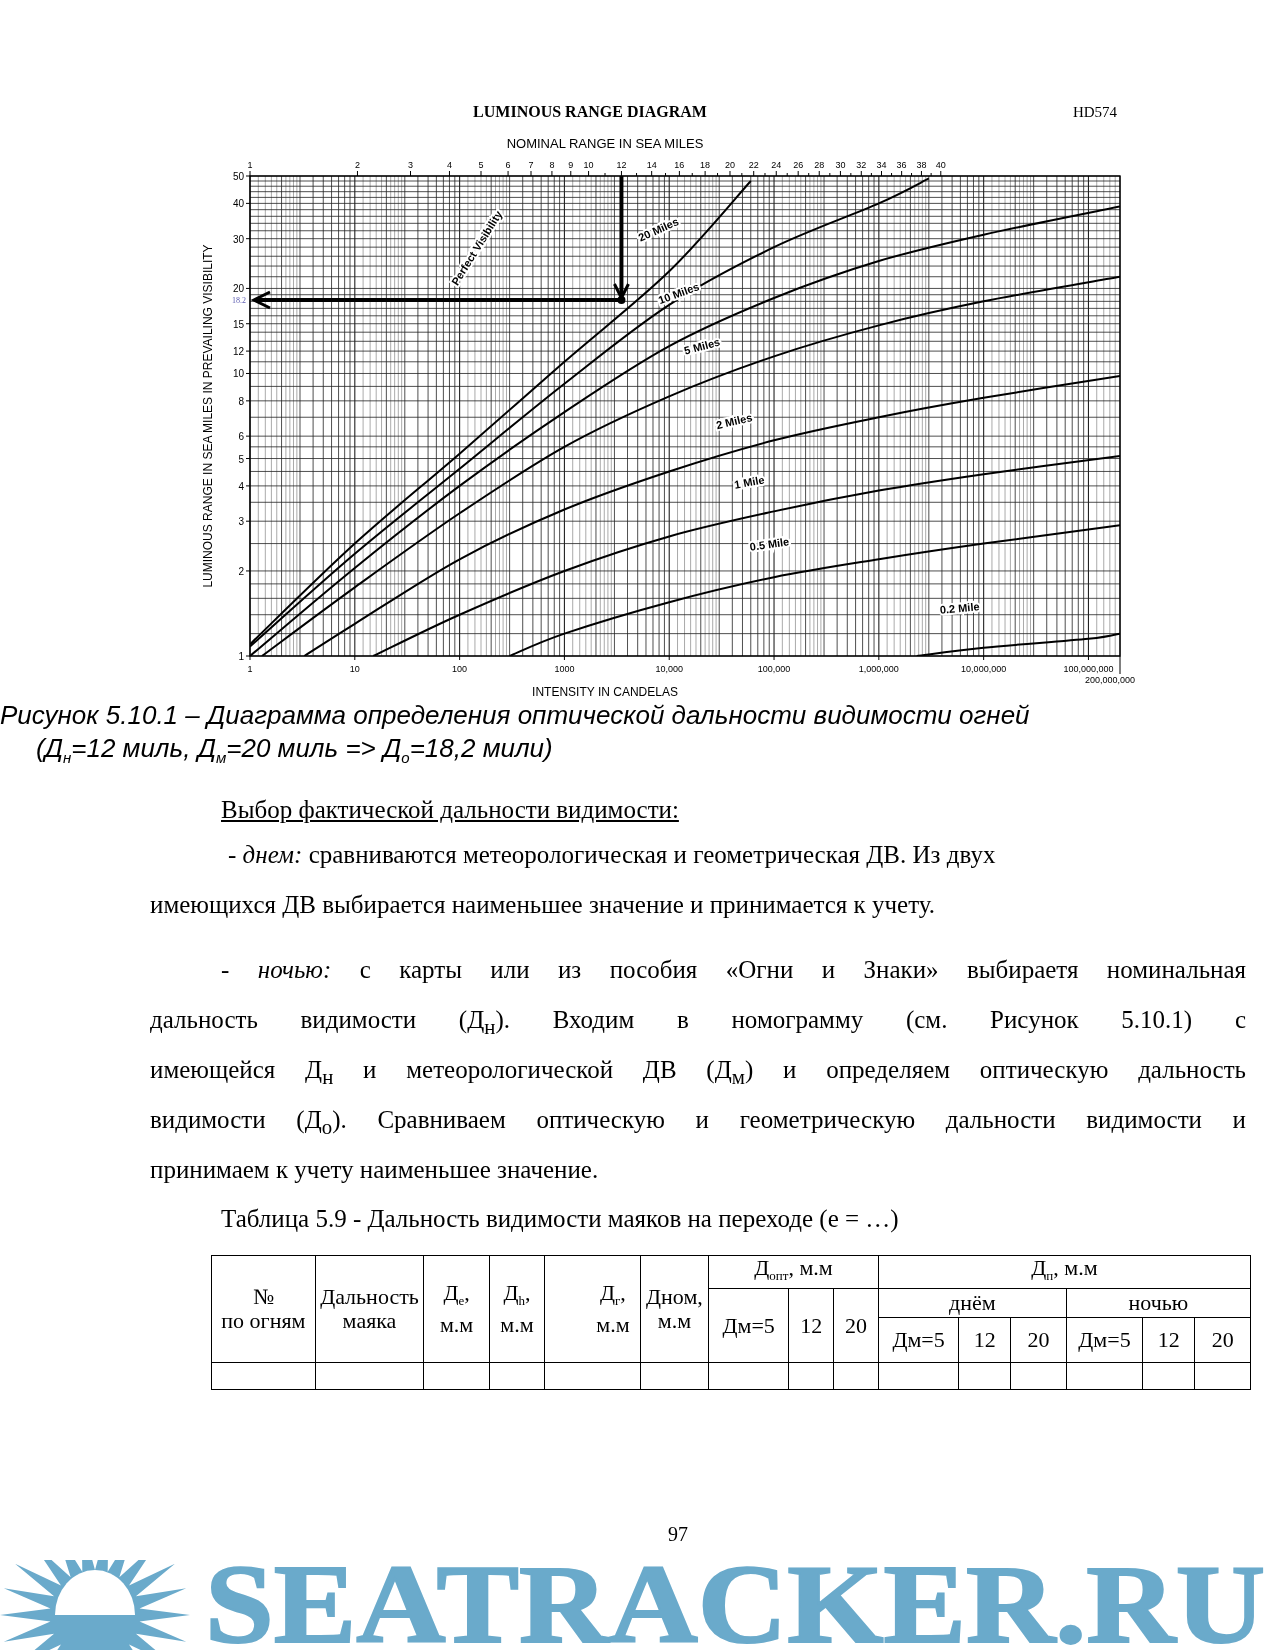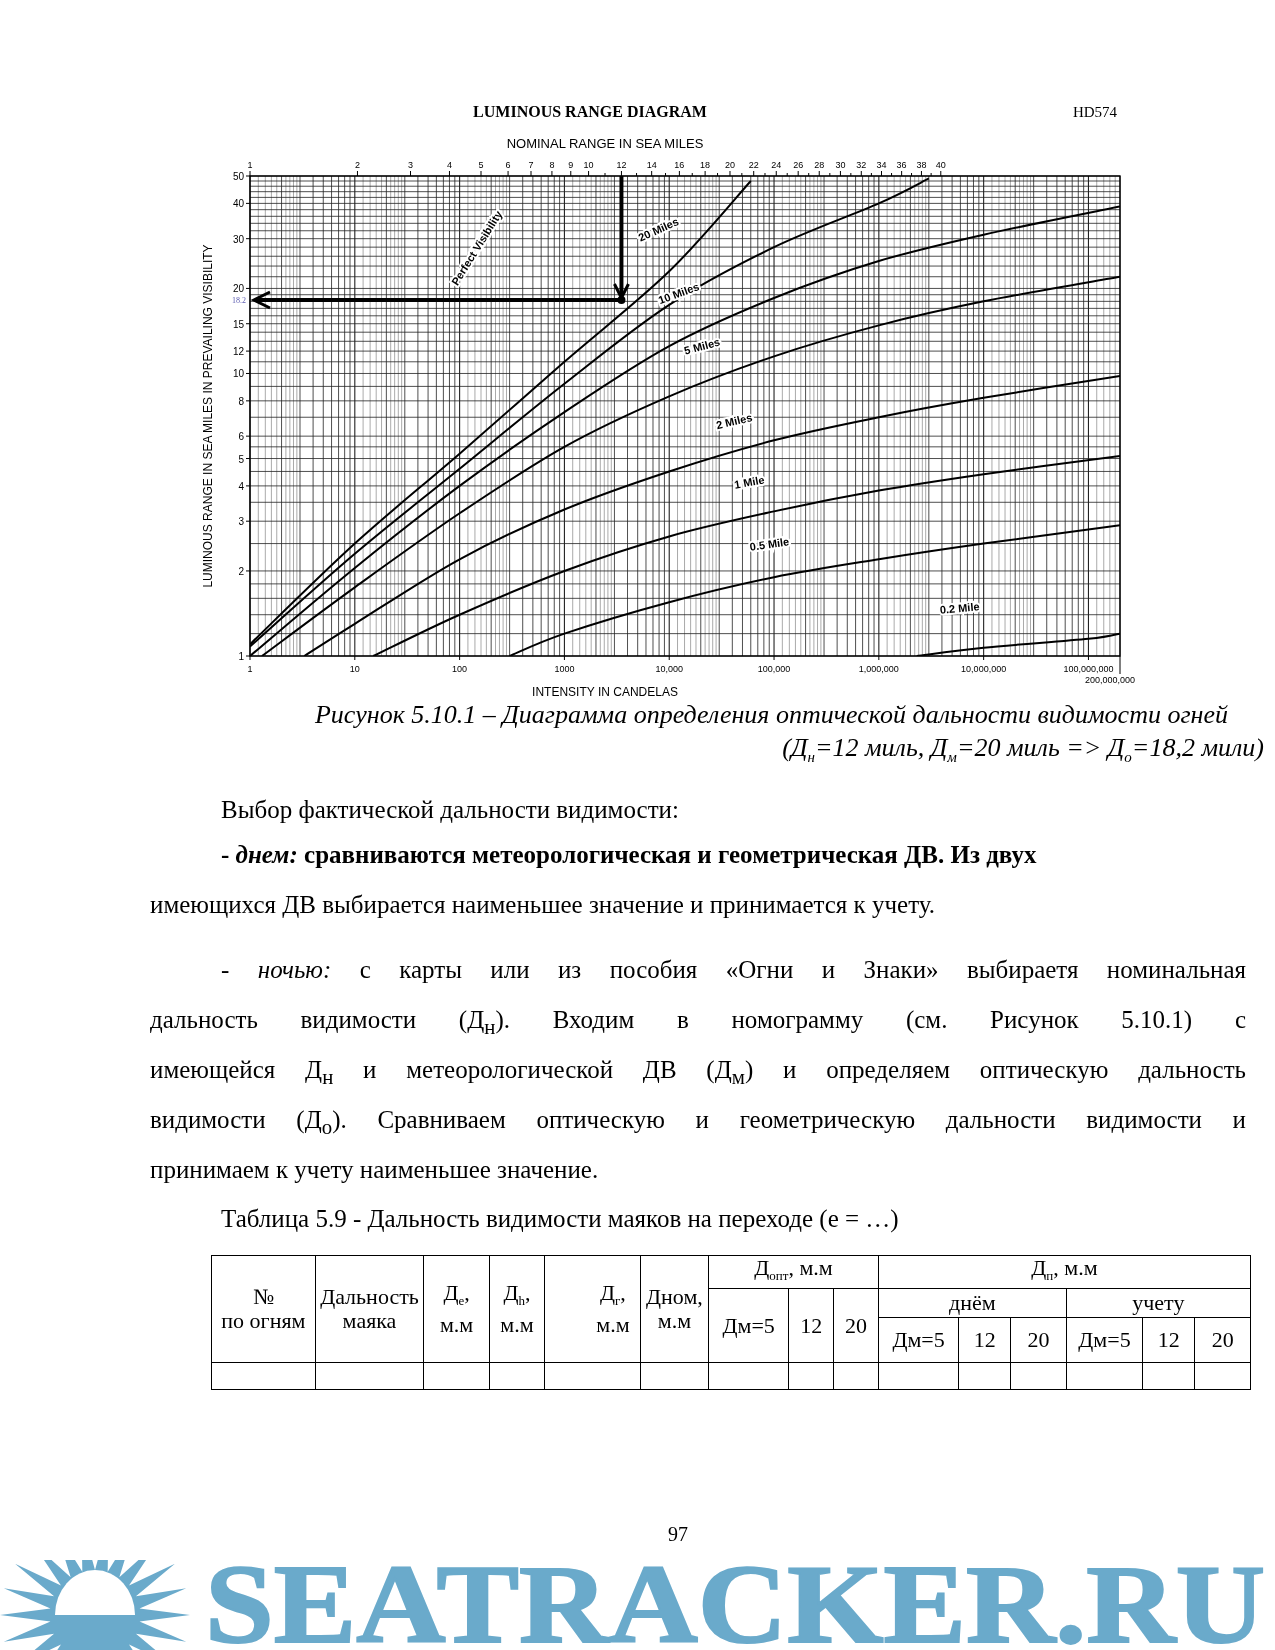--- a/index.html
+++ b/index.html
@@ -1,22 +1,22 @@
 <!DOCTYPE html>
 <html><head>
 <meta charset="utf-8">
 <style>
   html, body { margin: 0; padding: 0; background: #ffffff; }
   body { width: 1275px; height: 1650px; position: relative; overflow: hidden; font-family: "Liberation Serif", serif; color: #000; }
   #chart-wrap { position: absolute; left: 190px; top: 100px; width: 950px; height: 600px; }
   #chart-svg { position: absolute; left: 0; top: 0; }
-  .caption { position: absolute; left: 0; width: 1228px; text-align: right; font-style: italic; font-size: 26px; font-family: Liberation Serif, serif; }
+  .caption { position: absolute; left: 0; width: 1228px; text-align: left; font-style: italic; font-size: 26px; font-family: Liberation Sans, sans-serif; }
   .caption sub { font-size: 15px; }
   .para { position: absolute; font-size: 25px; line-height: 50px; font-family: "Liberation Serif", serif; text-align: justify; }
-  .heading { position: absolute; left: 221px; top: 796px; font-size: 25px; font-family: "Liberation Serif", serif; }
+  .heading { position: absolute; left: 221px; top: 796px; font-size: 25px; text-decoration: underline; font-family: "Liberation Serif", serif; }
   .it { font-style: italic; }
   .table-title { position: absolute; left: 221px; top: 1205px; font-size: 25px; font-family: "Liberation Serif", serif; }
   table.data { position: absolute; left: 211px; top: 1255px; width: 1040px; border-collapse: collapse; font-family: "Liberation Serif", serif; font-size: 22px; }
   table.data td { border: 1.5px solid #000; text-align: center; vertical-align: middle; padding: 0 2px; line-height: 24px; }
   table.data tr.hdr1 td { height: 30px; }
   table.data tr.hdr2 td { height: 28px; }
   table.data tr.hdr3 td { height: 44px; }
   table.data tr.body td { height: 26px; }
   table.data sub { font-size: 13px; margin-top: 44px; }
   .watermark { position: absolute; left: 0; top: 1580px; width: 1275px; height: 70px; }
@@ -359,21 +359,21 @@
       <circle cx="431.4405561954737" cy="199.9994439635716" r="4" fill="#000"></circle>
       <text x="56" y="202.9994439635716" font-family="Liberation Serif, serif" font-size="8" fill="#5b5bb0" text-anchor="end">18.2</text>
     </svg>
 </div>
 
 <div class="caption" style="top:700px;">Рисунок 5.10.1 – Диаграмма определения оптической дальности видимости огней</div>
 <div class="caption" style="top:733px;margin-left:36px;"><span>(Д</span><sub>н</sub><span>=12 миль, Д</span><sub>м</sub><span>=20 миль =&gt; Д</span><sub>о</sub><span>=18,2 мили)</span></div>
 
 <div class="heading">Выбор фактической дальности видимости:</div>
 
-<div class="para" style="left:221px; top:830px; width:1025px;font-weight:bold;">
+<div class="para" style="left:228px; top:830px; width:1025px;">
   <span>- </span><span class="it">днем:</span><span> сравниваются метеорологическая и геометрическая ДВ. Из двух</span>
 </div>
 <div class="para" style="left:150px; top:880px; width:1100px;">имеющихся ДВ выбирается наименьшее значение и принимается к  учету.</div>
 
 <div class="para" style="left:221px; top:945px; width:1025px; text-align-last:justify;">
   <span>- </span><span class="it">ночью:</span><span> с карты или из пособия «Огни и Знаки» выбираетя номинальная</span>
 </div>
 <div class="para" style="left:150px; top:995px; width:1096px; text-align-last:justify;">
   <span>дальность видимости (Д</span><sub>н</sub><span>). Входим в номограмму (см. Рисунок 5.10.1) с</span>
 </div>
@@ -397,21 +397,21 @@
     <td rowspan="3" style="width:52px;padding-left:43px;"><span>Д</span><sub>г</sub>,<br><span>м.м</span></td>
     <td rowspan="3" style="width:64px;"><span>Дном,</span><br><span>м.м</span></td>
     <td colspan="3"><span>Д</span><sub>опт</sub><span>, м.м</span></td>
     <td colspan="6"><span>Д</span><sub>п</sub><span>, м.м</span></td>
   </tr>
   <tr class="hdr2">
     <td rowspan="2" style="width:78px;">Дм=5</td>
     <td rowspan="2" style="width:42px;">12</td>
     <td rowspan="2" style="width:42px;">20</td>
     <td colspan="3">днём</td>
-    <td colspan="3">учету</td>
+    <td colspan="3">ночью</td>
   </tr>
   <tr class="hdr3">
     <td style="width:78px;">Дм=5</td>
     <td style="width:50px;">12</td>
     <td style="width:54px;">20</td>
     <td style="width:74px;">Дм=5</td>
     <td style="width:50px;">12</td>
     <td style="width:54px;">20</td>
   </tr>
   <tr class="body">

